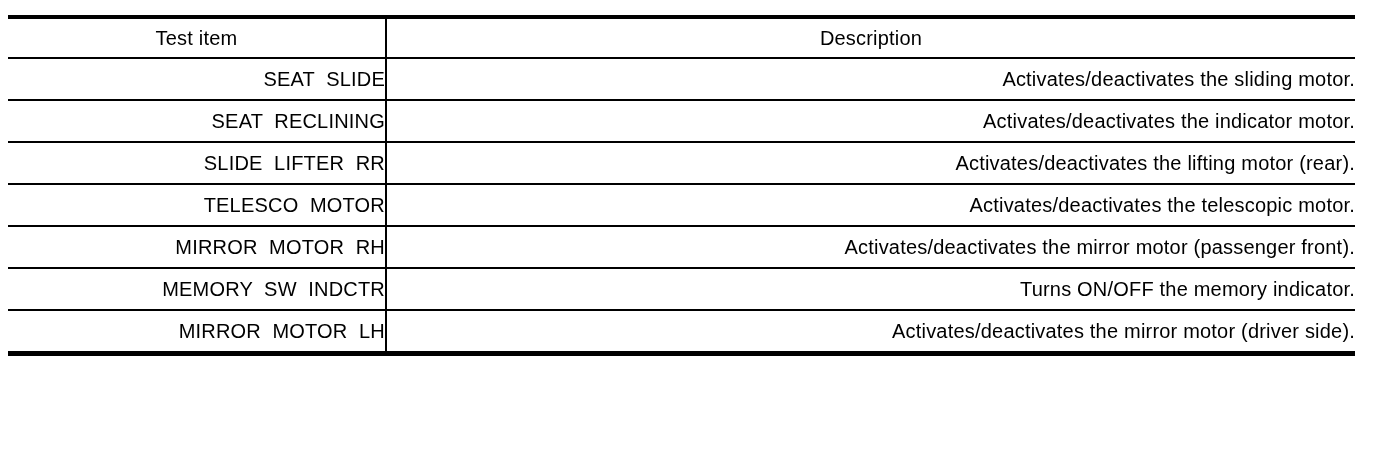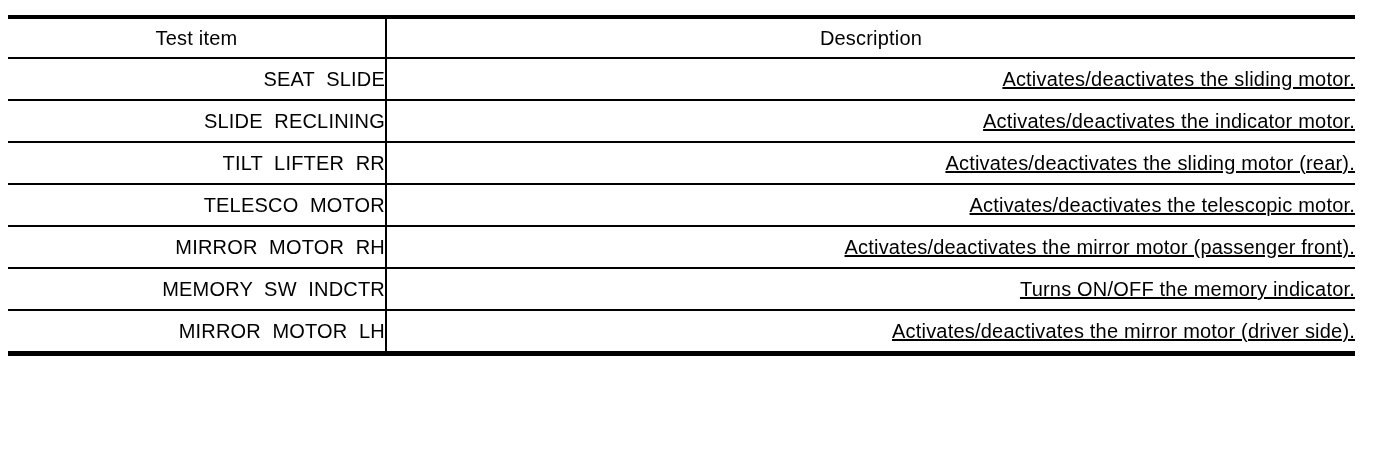--- a/index.html
+++ b/index.html
@@ -45,21 +45,20 @@
     border-top: 2px solid #000000;
     text-align: right;
   }
   .cell-item {
     border-right: 2px solid #000000;
     padding-left: 14px;
   }
   thead th.cell-item { padding-left: 0; }
   .cell-desc {
     padding-left: 24px;
-    text-decoration: underline;
   }
 </style>
 </head>
 <body>
 
 <table class="doc-table">
   <colgroup>
     <col class="col-item">
     <col class="col-desc">
   </colgroup>
@@ -68,26 +67,26 @@
       <th class="cell-item">Test item</th>
       <th class="cell-desc-header">Description</th>
     </tr>
   </thead>
   <tbody>
     <tr>
       <td class="cell-item">SEAT  SLIDE</td>
       <td class="cell-desc">Activates/deactivates the sliding motor.</td>
     </tr>
     <tr>
-      <td class="cell-item">SLIDE  RECLINING</td>
+      <td class="cell-item">SEAT  RECLINING</td>
       <td class="cell-desc">Activates/deactivates the indicator motor.</td>
     </tr>
     <tr>
-      <td class="cell-item">TILT  LIFTER  RR</td>
-      <td class="cell-desc">Activates/deactivates the sliding motor (rear).</td>
+      <td class="cell-item">SLIDE  LIFTER  RR</td>
+      <td class="cell-desc">Activates/deactivates the lifting motor (rear).</td>
     </tr>
     <tr>
       <td class="cell-item">TELESCO  MOTOR</td>
       <td class="cell-desc">Activates/deactivates the telescopic motor.</td>
     </tr>
     <tr>
       <td class="cell-item">MIRROR  MOTOR  RH</td>
       <td class="cell-desc">Activates/deactivates the mirror motor (passenger front).</td>
     </tr>
     <tr>

